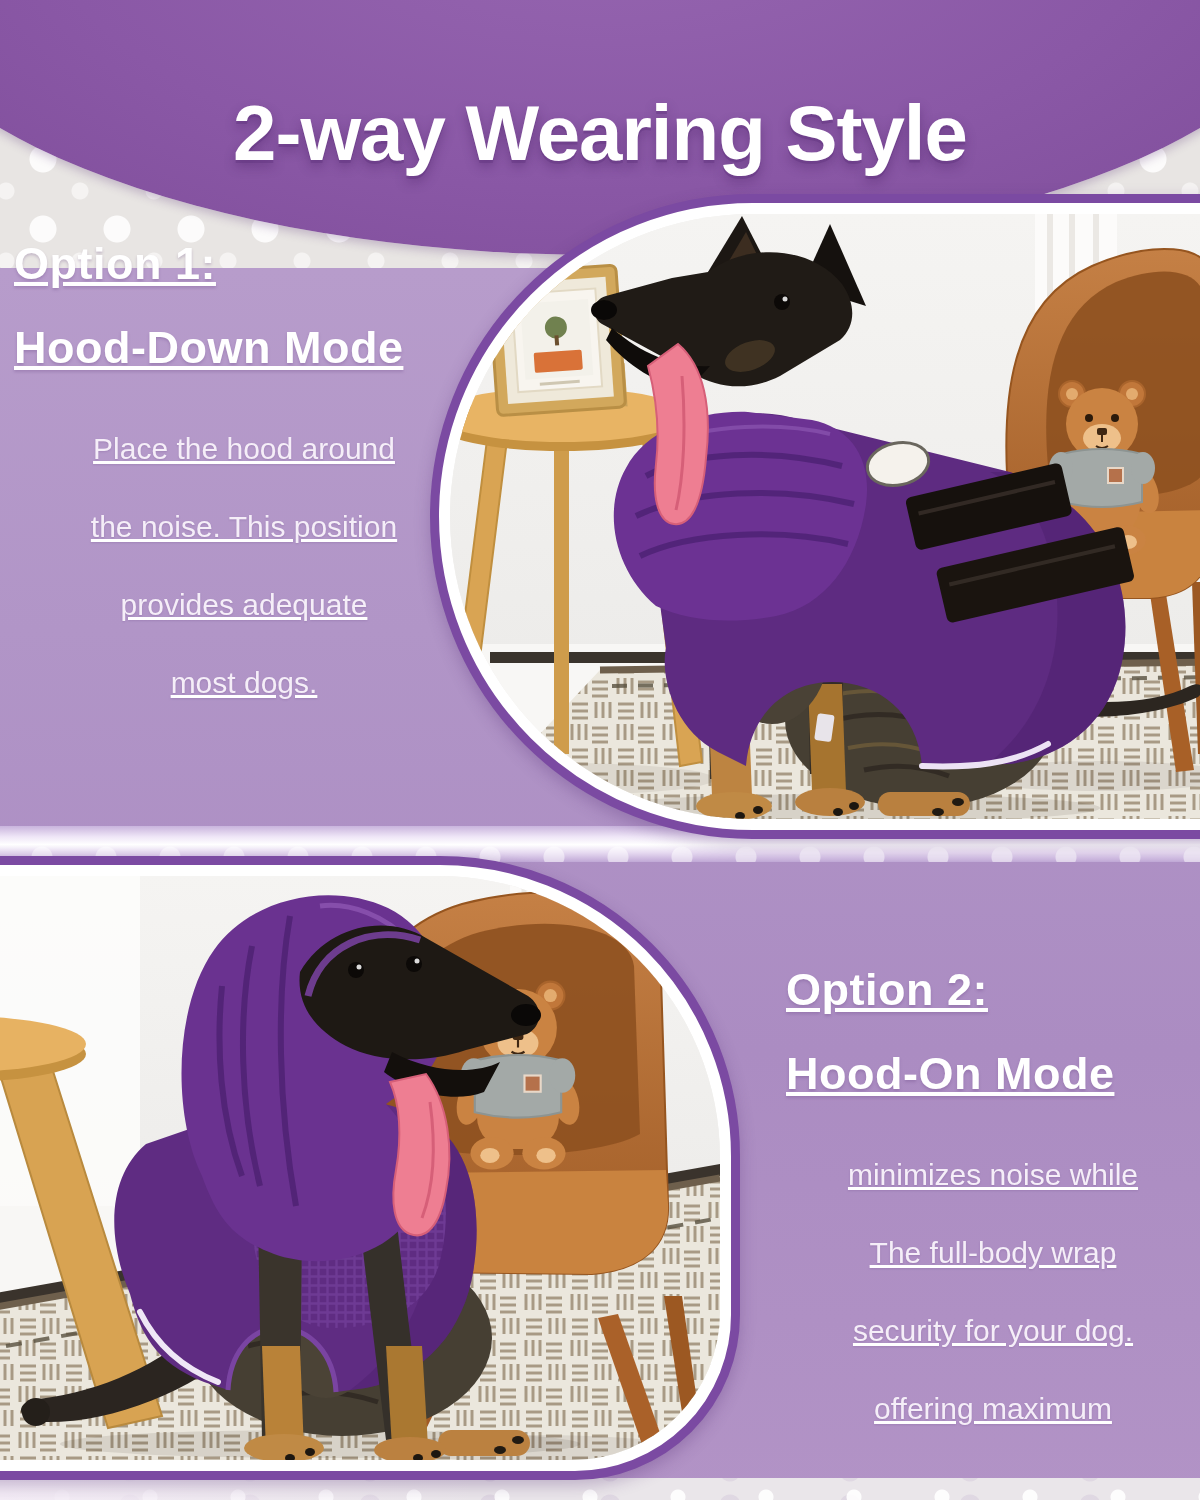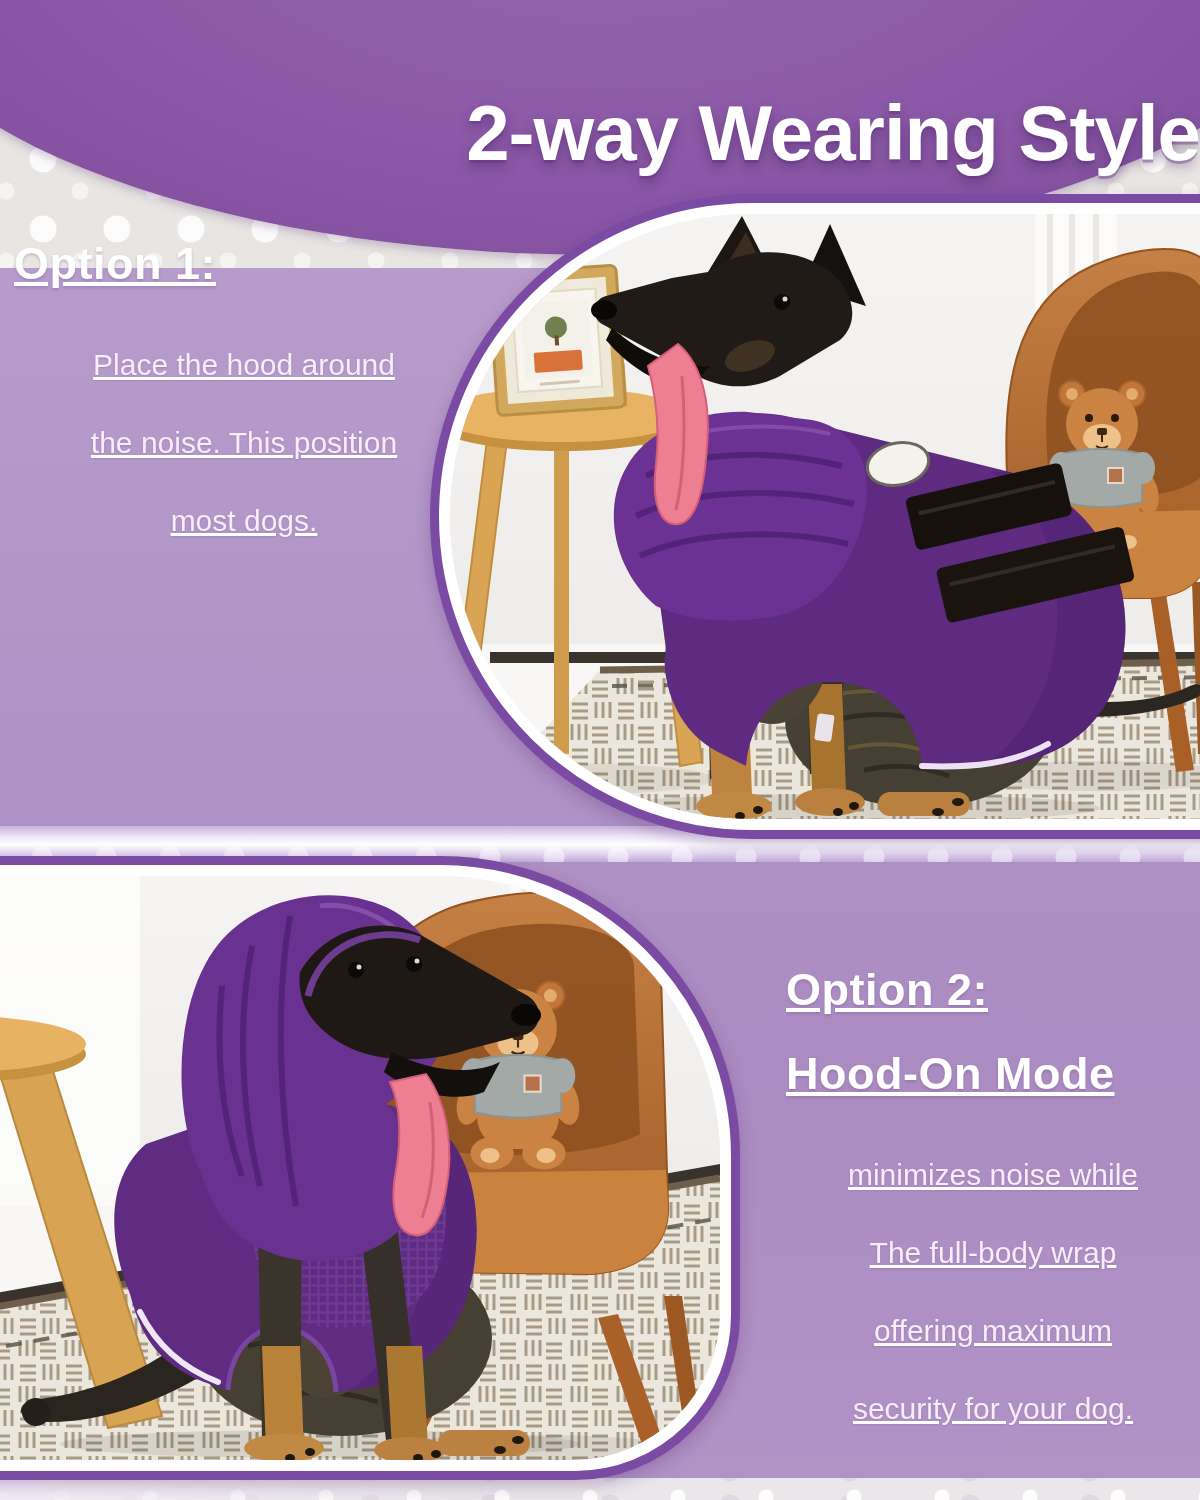--- a/index.html
+++ b/index.html
@@ -29,21 +29,21 @@
     background-position:0 0,18px 4px,70px 10px;
   }
   
   .header-ellipse{
     position:absolute;left:-130px;top:-335px;width:1460px;height:590px;
     border-radius:50%;z-index:2;
     background:radial-gradient(ellipse at 50% 38%, #9767b1 0%, #8a58a6 55%, #7d4b98 100%);
     box-shadow:0 4px 10px rgba(80,40,110,.25);
   }
   .title{
-    position:absolute;top:36px;left:0;right:0;z-index:3;text-align:right;
+    position:absolute;top:36px;left:0;right:0;z-index:3;text-align:center;
     font-size:78px;font-weight:bold;letter-spacing:-1px;color:#ffffff;
     text-shadow:0 3px 0 rgba(95,50,125,.4), 0 6px 12px rgba(60,20,85,.35);
   }
   
   .option{position:absolute;z-index:4;color:#ffffff;text-decoration:underline;}
   .option-1{left:14px;top:222px;width:460px;}
   .option-2{left:786px;top:948px;width:414px;}
   .opt-h{font-size:45px;font-weight:bold;line-height:84px;white-space:nowrap;letter-spacing:.5px;
          text-shadow:0 2px 3px rgba(90,55,120,.25);}
   .opt-body{margin-top:20px;}
@@ -72,35 +72,37 @@
 <div class="page">
 
   <div class="strip strip-top"></div>
   <div class="strip strip-bottom"></div>
   <div class="header-ellipse"></div>
   <h1 class="title">2-way Wearing Style</h1>
   <div class="divider"></div>
 
   <section class="option option-1">
     <div class="opt-h">Option 1:</div>
+    <div class="opt-h">Hood-Down Mode</div>
     <div class="opt-body">
       <div class="opt-line">Place the hood around</div>
       <div class="opt-line">the noise. This position</div>
+      <div class="opt-line">provides adequate</div>
       <div class="opt-line">most dogs.</div>
     </div>
   </section>
 
   <section class="option option-2">
     <div class="opt-h">Option 2:</div>
     <div class="opt-h">Hood-On Mode</div>
     <div class="opt-body">
       <div class="opt-line">minimizes noise while</div>
       <div class="opt-line">The full-body wrap</div>
+      <div class="opt-line">security for your dog.</div>
       <div class="opt-line">offering maximum</div>
-      <div class="opt-line">security for your dog.</div>
     </div>
   </section>
 
   <div class="panel panel-top">
     <div class="photo">
       <svg viewBox="0 0 760 605" xmlns="http://www.w3.org/2000/svg">
         <defs>
           <linearGradient id="wallg1" x1="0" y1="0" x2="0" y2="1">
             <stop offset="0" stop-color="#f5f4f2"></stop>
               <stop offset="1" stop-color="#edecea"></stop>

